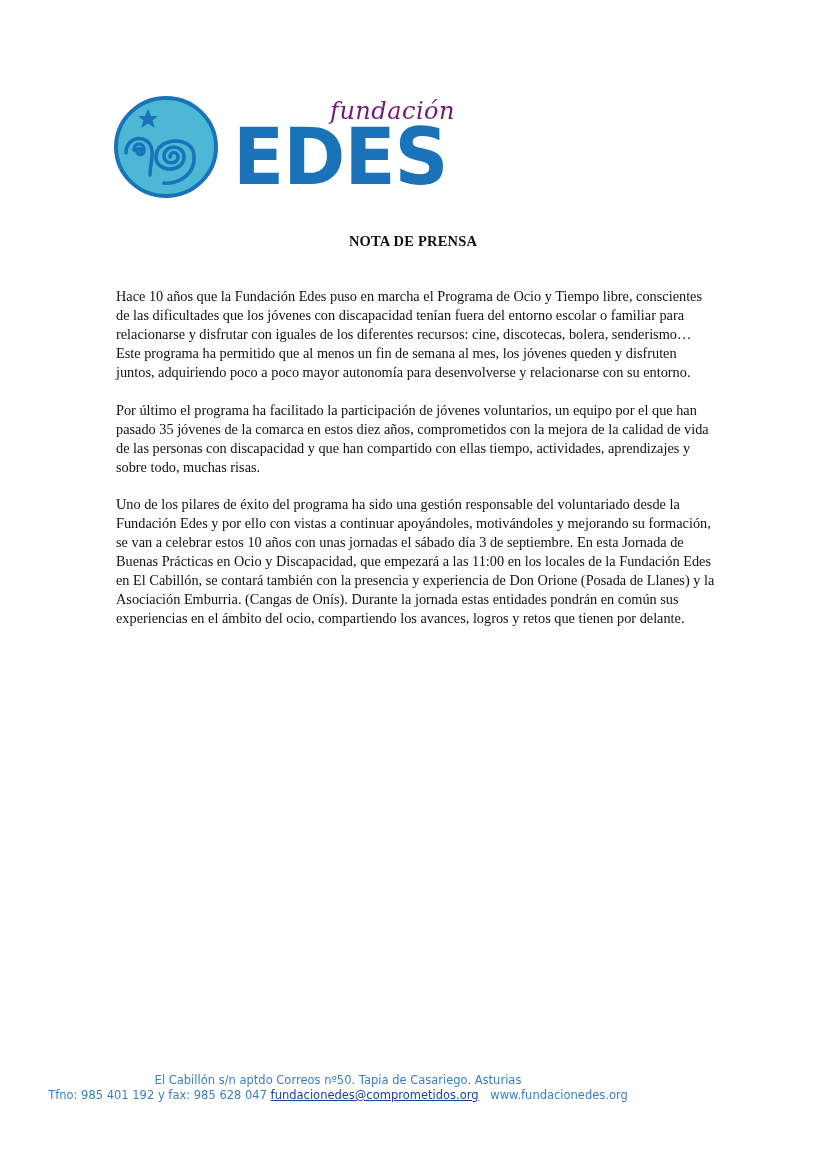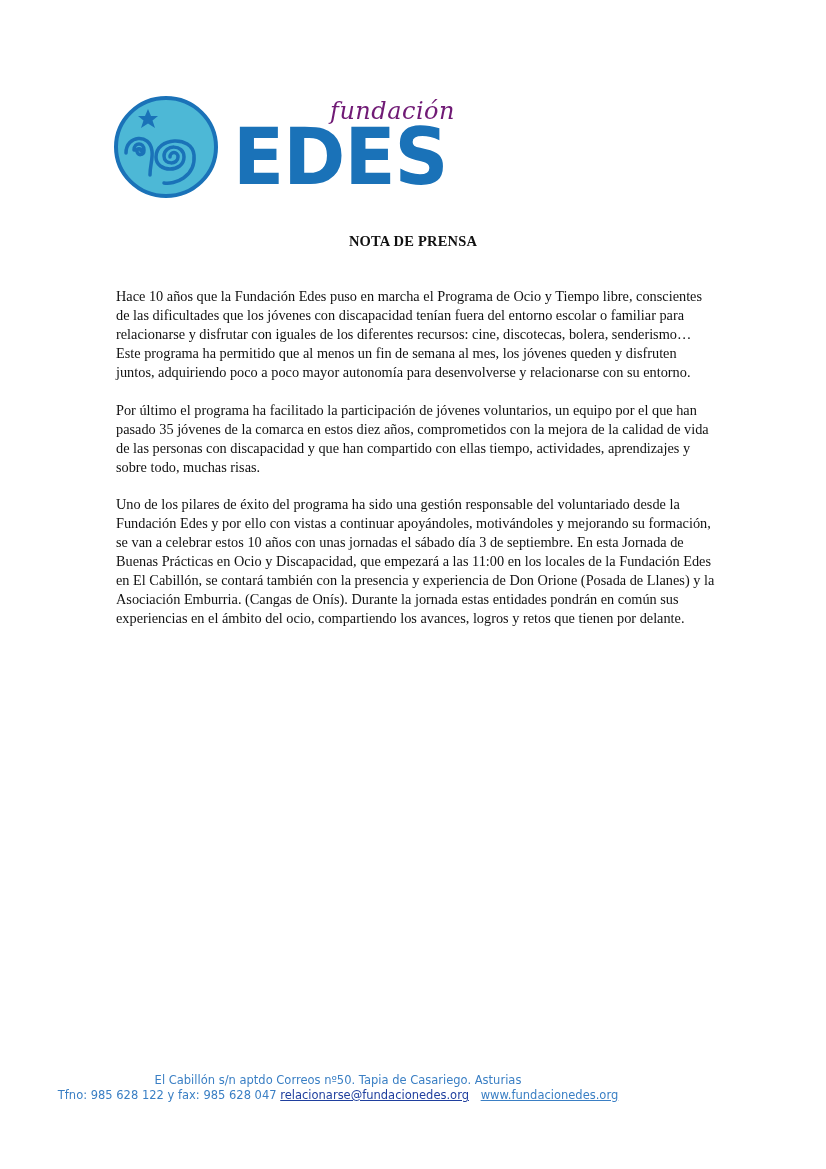--- a/index.html
+++ b/index.html
@@ -30,21 +30,21 @@
       font-size: 14.3px; line-height: 19px;
     }
     .body-text p { margin: 0 0 18.6px 0; }
     .footer {
       position: absolute; left: 0; width: 676px; top: 1073px; text-align: center;
       font-family: "DejaVu Sans", sans-serif; font-size: 11.5px; line-height: 15px;
       color: #3a7fc4;
     }
     .footer a { color: #3a7fc4; }
     .footer a.email { color: #1f3f9e; text-decoration: underline; }
-    .footer a.web { text-decoration: underline; margin-left: 8px; margin-top: 23px; }
+    .footer a.web { margin-left: 8px; margin-top: 23px; }
   </style>
 </head>
 <body>
 
 <div class="logo">
   <svg class="logo-emblem" viewBox="0 0 104 104">
     <ellipse cx="52" cy="52" rx="50" ry="49" fill="#4db8d6" stroke="#1a72b8" stroke-width="4"></ellipse>
     <polygon points="34,14 37,21 44,21 38.5,25.5 41,33 34,28.5 27,33 29.5,25.5 24,21 31,21" fill="#1a72b8"></polygon>
     <path d="M20,55 c0,-8 10,-8 10,0 c0,6 -7,6 -7,1 c0,-3 4,-3 4,0" fill="none" stroke="#1a72b8" stroke-width="3.5" stroke-linecap="round"></path>
     <path d="M12,58 c0,-18 24,-20 26,-2 c1,8 -2,14 -2,24" fill="none" stroke="#1a72b8" stroke-width="3.5" stroke-linecap="round"></path>
@@ -58,17 +58,17 @@
 
 <div class="body-text">
   <p>Hace 10 años que la Fundación Edes puso en marcha el Programa de Ocio y Tiempo libre, conscientes de las dificultades que los jóvenes con discapacidad tenían fuera del entorno escolar o familiar para relacionarse y disfrutar con iguales de los diferentes recursos: cine, discotecas, bolera, senderismo…  Este programa ha permitido que al menos un fin de semana al mes, los jóvenes queden y disfruten juntos, adquiriendo poco a poco mayor autonomía para desenvolverse y relacionarse con su entorno.</p>
   <p>Por último el programa ha facilitado la participación de jóvenes voluntarios, un equipo por el que han pasado  35 jóvenes de la comarca en estos diez años, comprometidos con la mejora de la calidad de vida de las personas con discapacidad y que han compartido con ellas tiempo, actividades, aprendizajes y sobre todo, muchas risas.</p>
   <p>Uno de los pilares de éxito del programa ha sido una gestión responsable del voluntariado desde la Fundación Edes y por ello con vistas a continuar apoyándoles, motivándoles y mejorando su formación, se van a celebrar estos 10 años con unas jornadas el sábado día 3 de septiembre. En esta Jornada de Buenas Prácticas en Ocio y Discapacidad, que empezará a las 11:00 en los locales de la Fundación Edes en El Cabillón, se contará también con la presencia y experiencia de Don Orione (Posada de Llanes) y la Asociación Emburria. (Cangas de Onís). Durante la jornada estas entidades pondrán en común sus experiencias en el ámbito del ocio, compartiendo los avances, logros y retos que tienen por delante.</p>
 </div>
 
 <div class="footer">
   <div>El Cabillón s/n aptdo Correos nº50. Tapia de Casariego. Asturias</div>
   <div>
-    <span>Tfno: 985 628 122 y fax: 985 628 047 </span>
-    <a class="email">relacionarse@fundacionedes.org</a>
+    <span>Tfno: 985 401 192 y fax: 985 628 047 </span>
+    <a class="email">fundacionedes@comprometidos.org</a>
     <a class="web">www.fundacionedes.org</a>
   </div>
 </div>
 
 </body></html>

